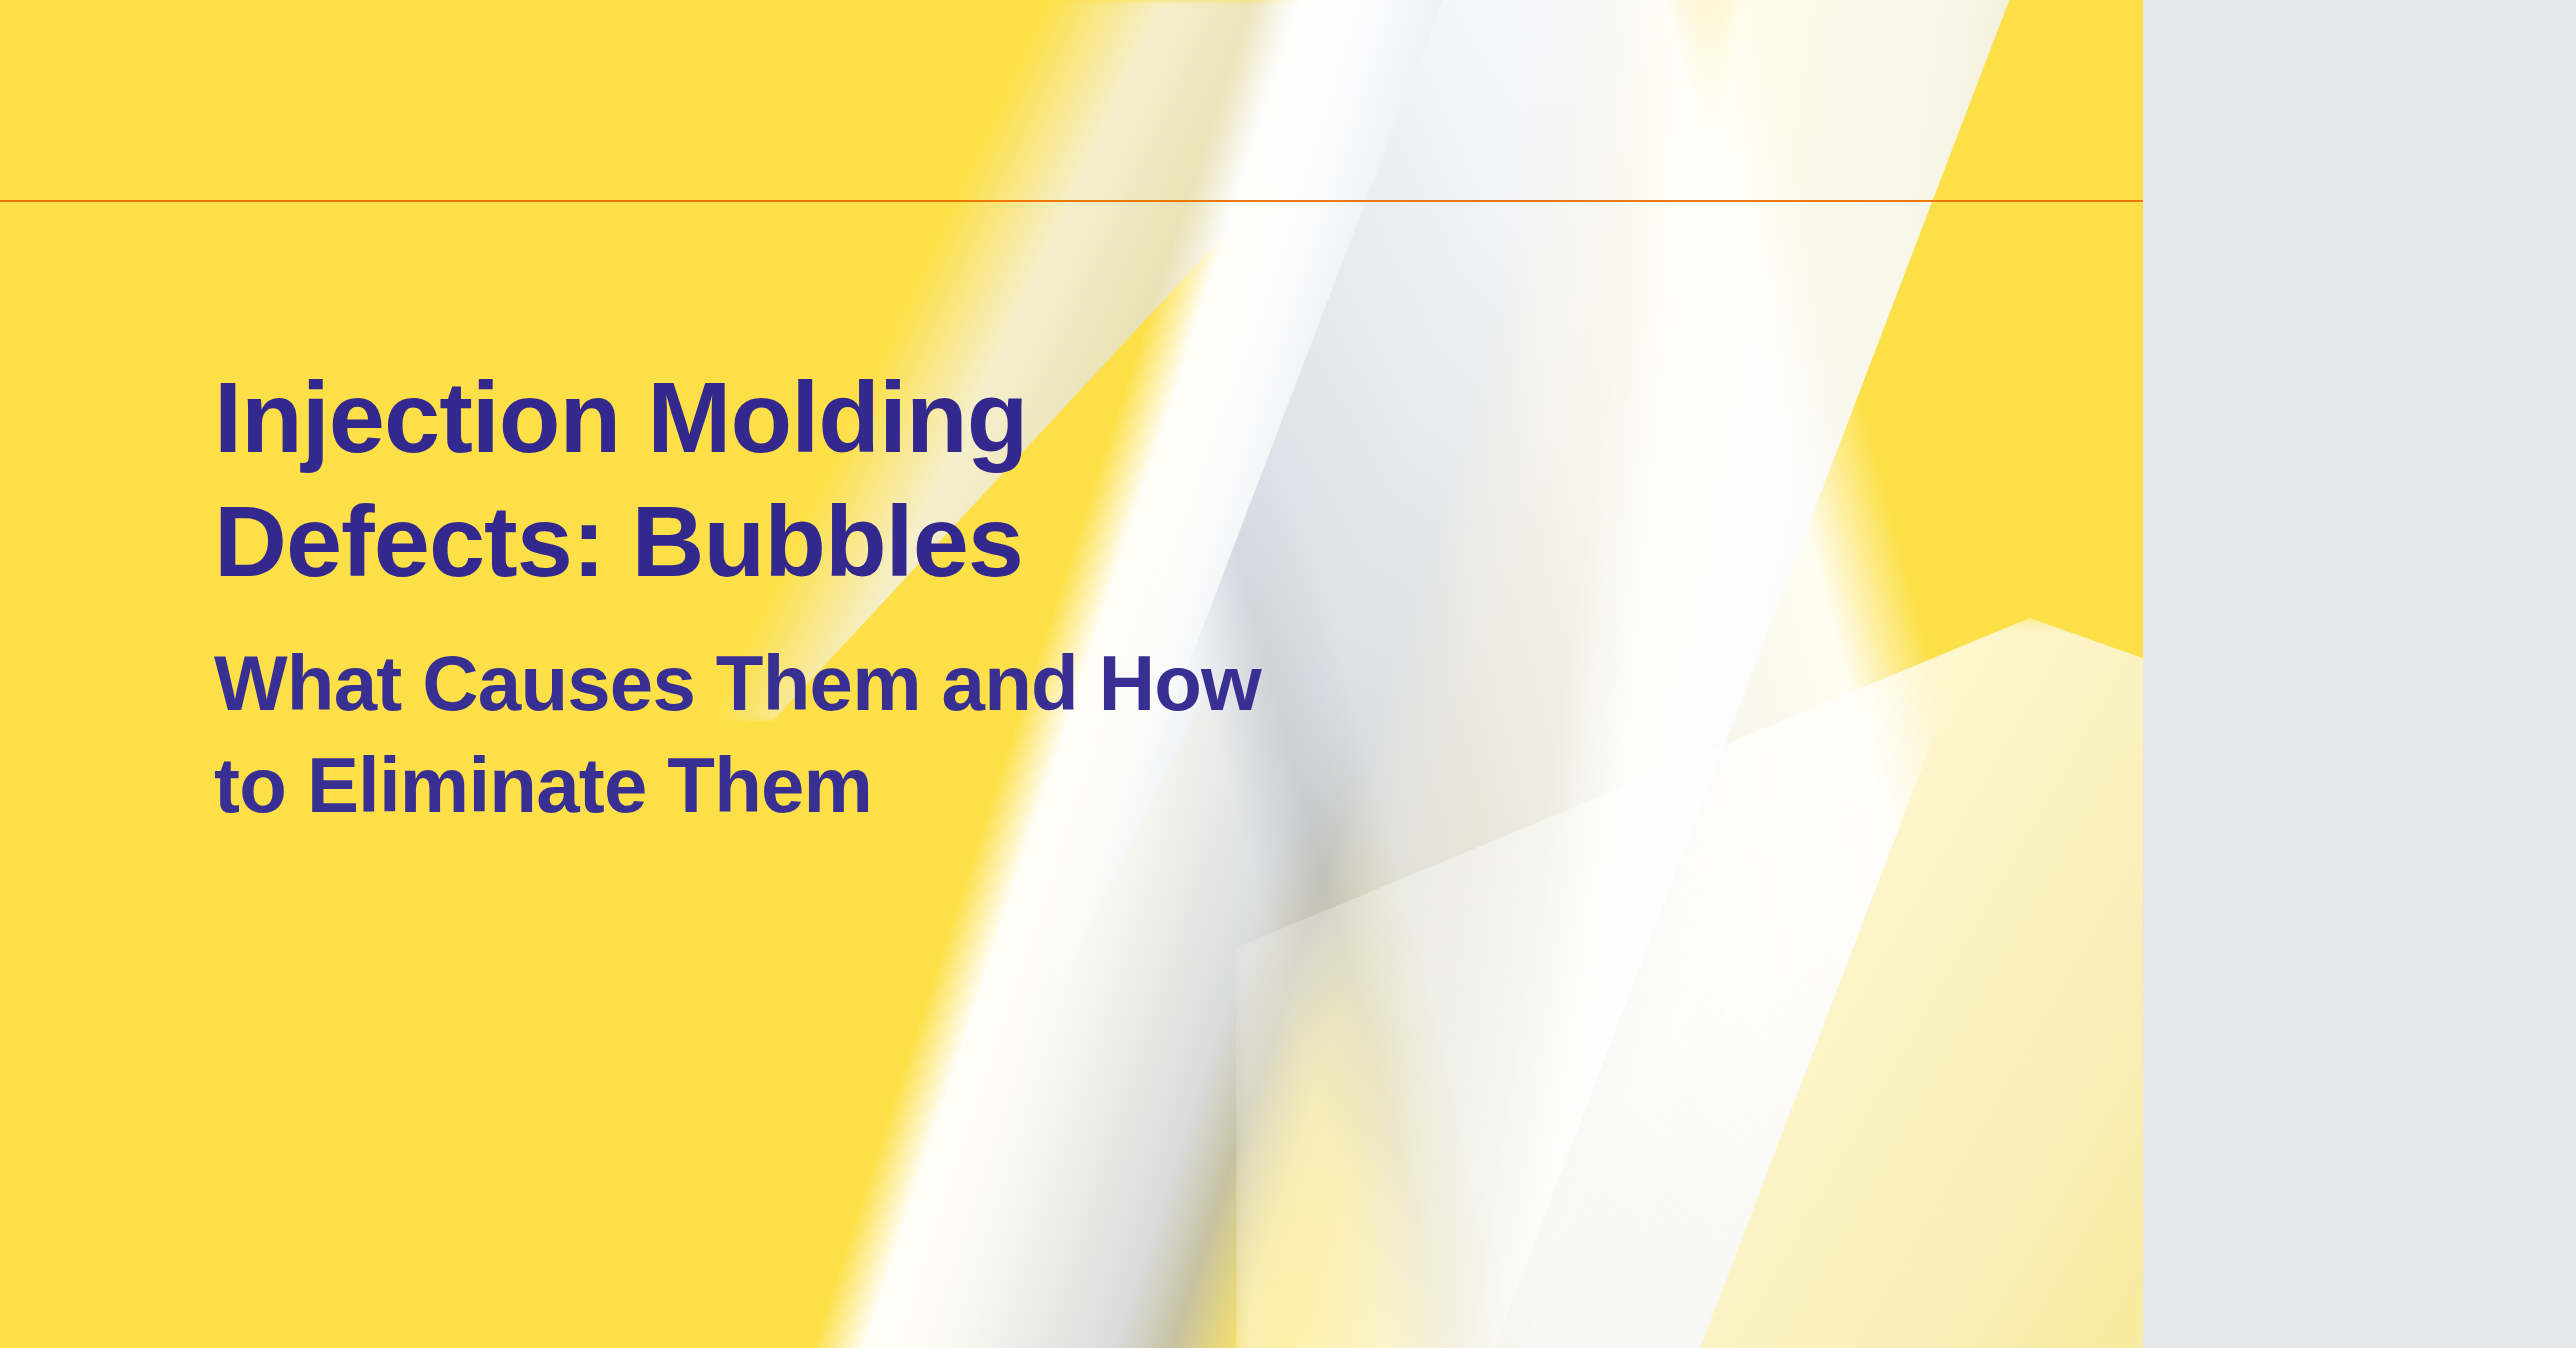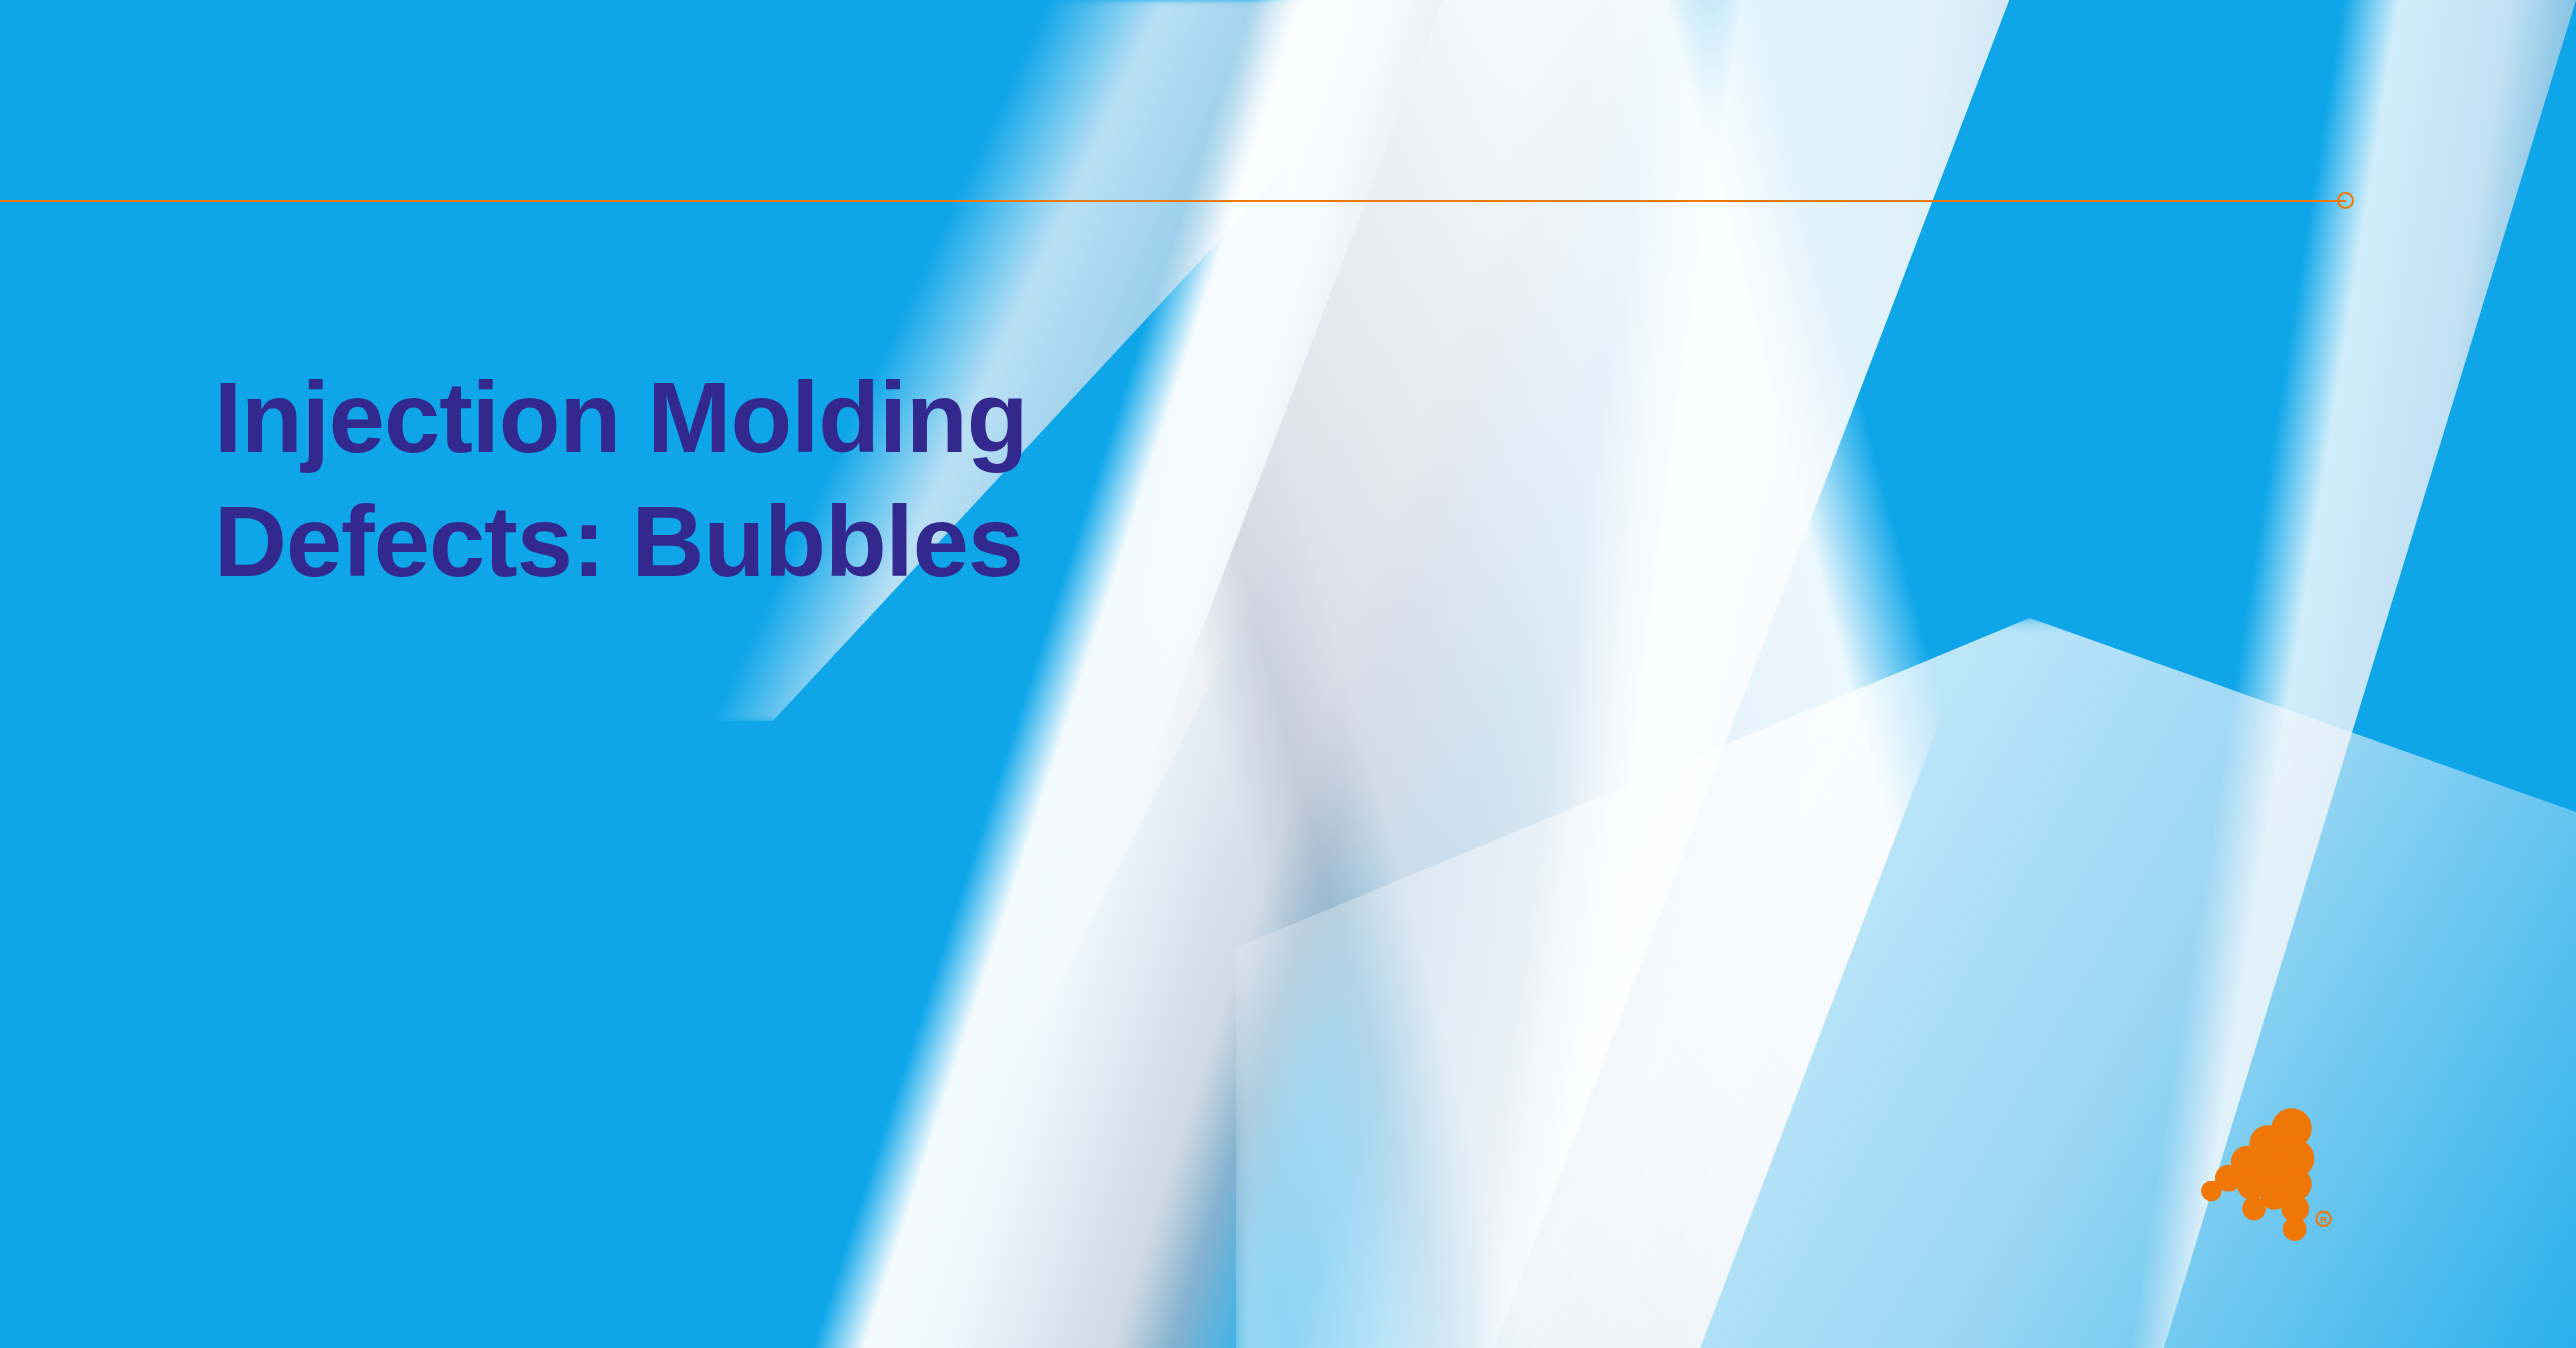--- a/index.html
+++ b/index.html
@@ -7,24 +7,25 @@
     margin: 0;
     padding: 0;
     background: #e6e7eb;
   }
   body {
     font-family: "Liberation Sans", sans-serif;
   }
 
   .canvas {
     position: relative;
-    width: 2576px;
+    width: 2127px;
     height: 1348px;
     overflow: hidden;
-    background: #0ea5e9;
+    background: #fde047;
+    padding-left: 16px;
   }
 
   
   .bg-layer {
     position: absolute;
     inset: 0;
     overflow: hidden;
     pointer-events: none;
   }
 
@@ -246,20 +247,22 @@
   </div>
 
   <div class="rule-wrap">
     <div class="rule-line"></div>
     <div class="rule-dot"></div>
   </div>
 
   <div class="content">
     <h1 class="headline">Injection Molding
 Defects: Bubbles</h1>
+    <h2 class="subhead">What Causes Them and How
+to Eliminate Them</h2>
   </div>
 
   <div class="logo">
     <svg width="175" height="155" viewBox="0 0 340 300" xmlns="http://www.w3.org/2000/svg">
       <g fill="#ef7706">
 
         <circle cx="24" cy="188" r="20"></circle>
         <circle cx="57" cy="163" r="26"></circle>
         <circle cx="93" cy="131" r="31"></circle>
         <circle cx="134" cy="96" r="36"></circle>

